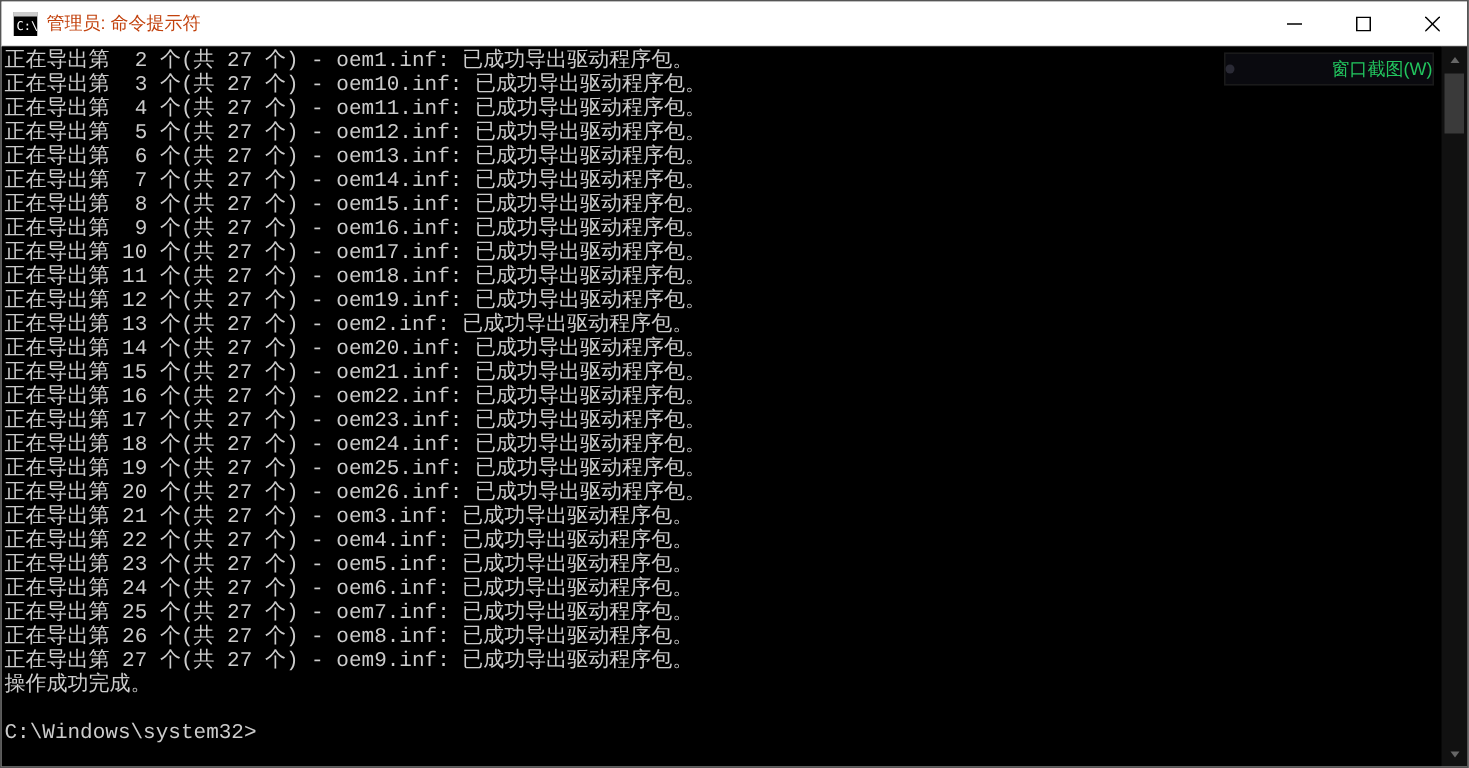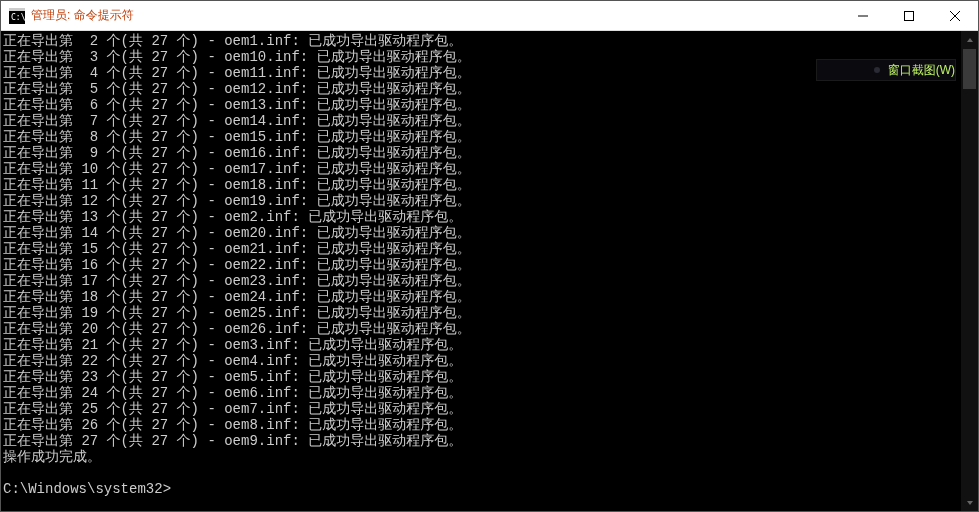--- a/index.html
+++ b/index.html
@@ -84,25 +84,24 @@
     background: #3a3a3a;
   }
   .ghost-btn {
     position: absolute;
     top: 4px; right: 22px;
     width: 140px; height: 22px;
     border: 1px solid #1a1a1a;
     background: rgba(20,20,30,0.5);
     display: flex;
     align-items: center;
-    justify-content: flex-end;
+    justify-content: space-between;
     gap: 8px;
-    color: #bef264;
+    color: #22c55e;
     font-size: 12px;
-    margin-top: 24px;
   }
   .ghost-dot {
     width: 6px; height: 6px; border-radius: 50%;
     background: #2a2a35;
   }
 </style>
 </head>
 <body>
 
 <div class="titlebar">

